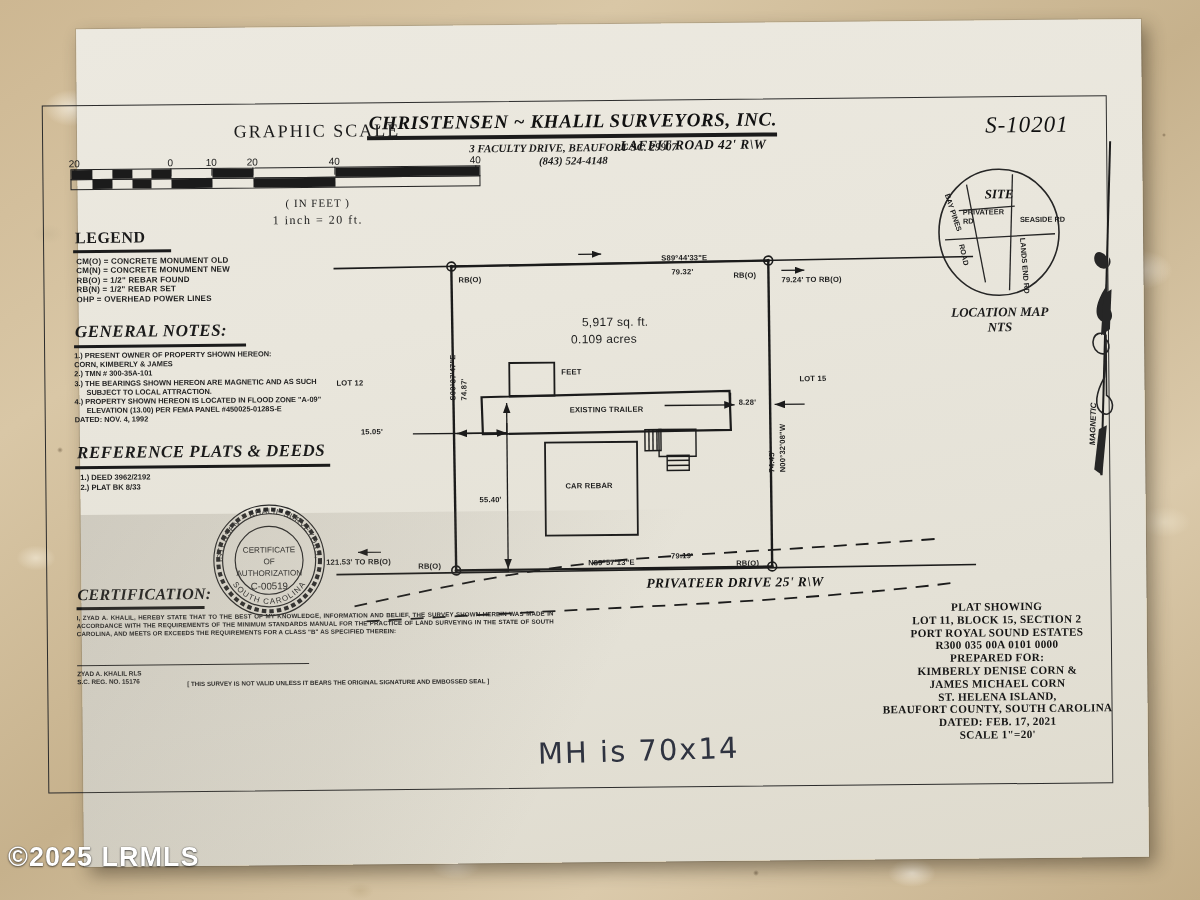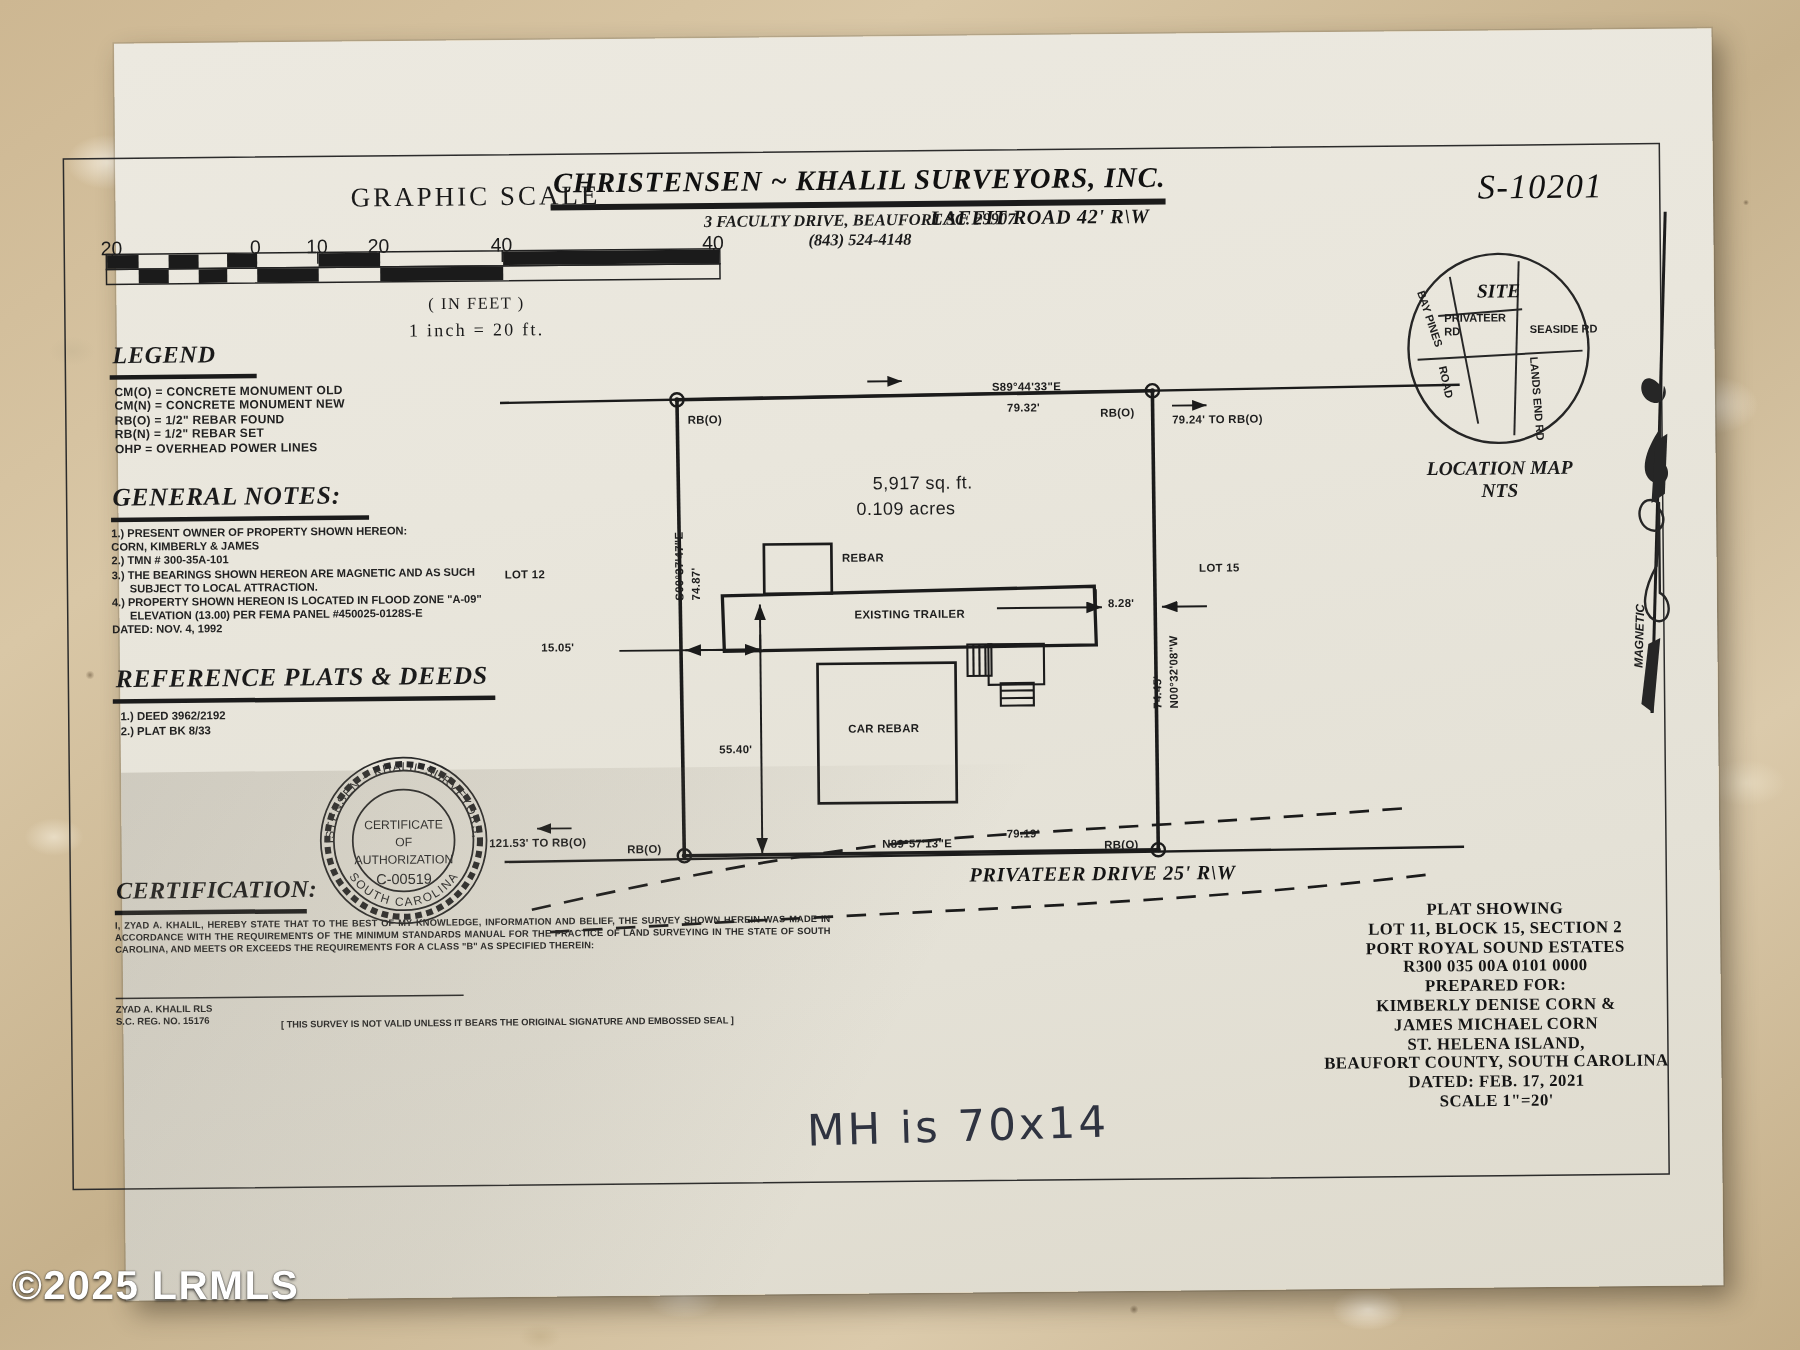--- a/index.html
+++ b/index.html
@@ -81,29 +81,29 @@
   #dwg-no{
     left:860px;top:92px;width:180px;text-align:center;
     font-family:"Liberation Serif", serif;font-style:italic;
     font-size:23px;letter-spacing:1px;color:#111;
   }
   
   #gs-title{left:100px;top:94px;width:280px;text-align:center;
     font-family:"Liberation Serif", serif;font-size:18px;letter-spacing:2px;}
   #scalebar{left:-7px;top:140px;width:410px;height:22px;}
   .gs-tick{position:absolute;top:0;width:1px;height:8px;background:#222;}
-  .gs-lbl{position:absolute;top:-11px;font-size:13px;transform:translateX(-50%);}
+  .gs-lbl{position:absolute;top:-11px;font-size:10px;transform:translateX(-50%);}
   .gs-row{position:absolute;left:0;width:410px;height:11px;border:1px solid #222;box-sizing:border-box;}
   .gs-seg{position:absolute;top:0;height:100%;background:#1b1b1b;}
   #gs-feet{left:100px;top:170px;width:280px;text-align:center;
     font-family:"Liberation Serif", serif;font-size:11px;letter-spacing:1px;}
   #gs-eq{left:100px;top:186px;width:280px;text-align:center;
     font-family:"Liberation Serif", serif;font-size:12px;letter-spacing:1.5px;}
   
-  #legend-h{left:-3px;top:200px;font-family:"Liberation Serif",serif;font-style:italic;
+  #legend-h{left:-3px;top:200px;font-family:"Liberation Serif",serif;
     font-weight:bold;font-size:16px;letter-spacing:.5px;}
   #legend-rule{left:-5px;top:221px;width:98px;height:2.5px;background:#1b1b1b;}
   #legend-list{left:-2px;top:228px;font-size:8px;line-height:9.4px;letter-spacing:.2px;font-weight:bold;color:#222;}
   
   #gn-h{left:-4px;top:293px;font-family:"Liberation Serif",serif;font-style:italic;
     font-weight:bold;font-size:17px;letter-spacing:.5px;}
   #gn-rule{left:-5px;top:316px;width:172px;height:2.5px;background:#1b1b1b;}
   #gn-list{left:-5px;top:322px;width:250px;font-size:7.4px;line-height:9.2px;font-weight:bold;color:#222;}
   .gn-item{margin-bottom:0px;}
   .gn-sub{padding-left:12px;display:block;}
@@ -392,21 +392,21 @@
 
       <div class="sv-txt" style="left:448px;top:133px">79.24' TO RB(O)</div>
       <div class="sv-txt" style="left:-10px;top:411px">121.53' TO RB(O)</div>
 
       <div class="sv-txt" style="left:2px;top:232px">LOT 12</div>
       <div class="sv-txt" style="left:465px;top:232px">LOT 15</div>
 
       <div class="sv-txt big" style="left:248px;top:171px">5,917 sq. ft.</div>
       <div class="sv-txt big" style="left:237px;top:188px">0.109 acres</div>
 
-      <div class="sv-txt" style="left:227px;top:223px">REBAR</div>
+      <div class="sv-txt" style="left:227px;top:223px">FEET</div>
       <div class="sv-txt" style="left:235px;top:261px">EXISTING TRAILER</div>
       <div class="sv-txt" style="left:230px;top:337px">CAR REBAR</div>
 
       <div class="sv-txt" style="left:26px;top:281px">15.05'</div>
       <div class="sv-txt" style="left:144px;top:350px">55.40'</div>
       <div class="sv-txt" style="left:404px;top:255px">8.28'</div>
     </div>
 
     <div class="abs" id="handwrite">MH is 70x14</div>
 

